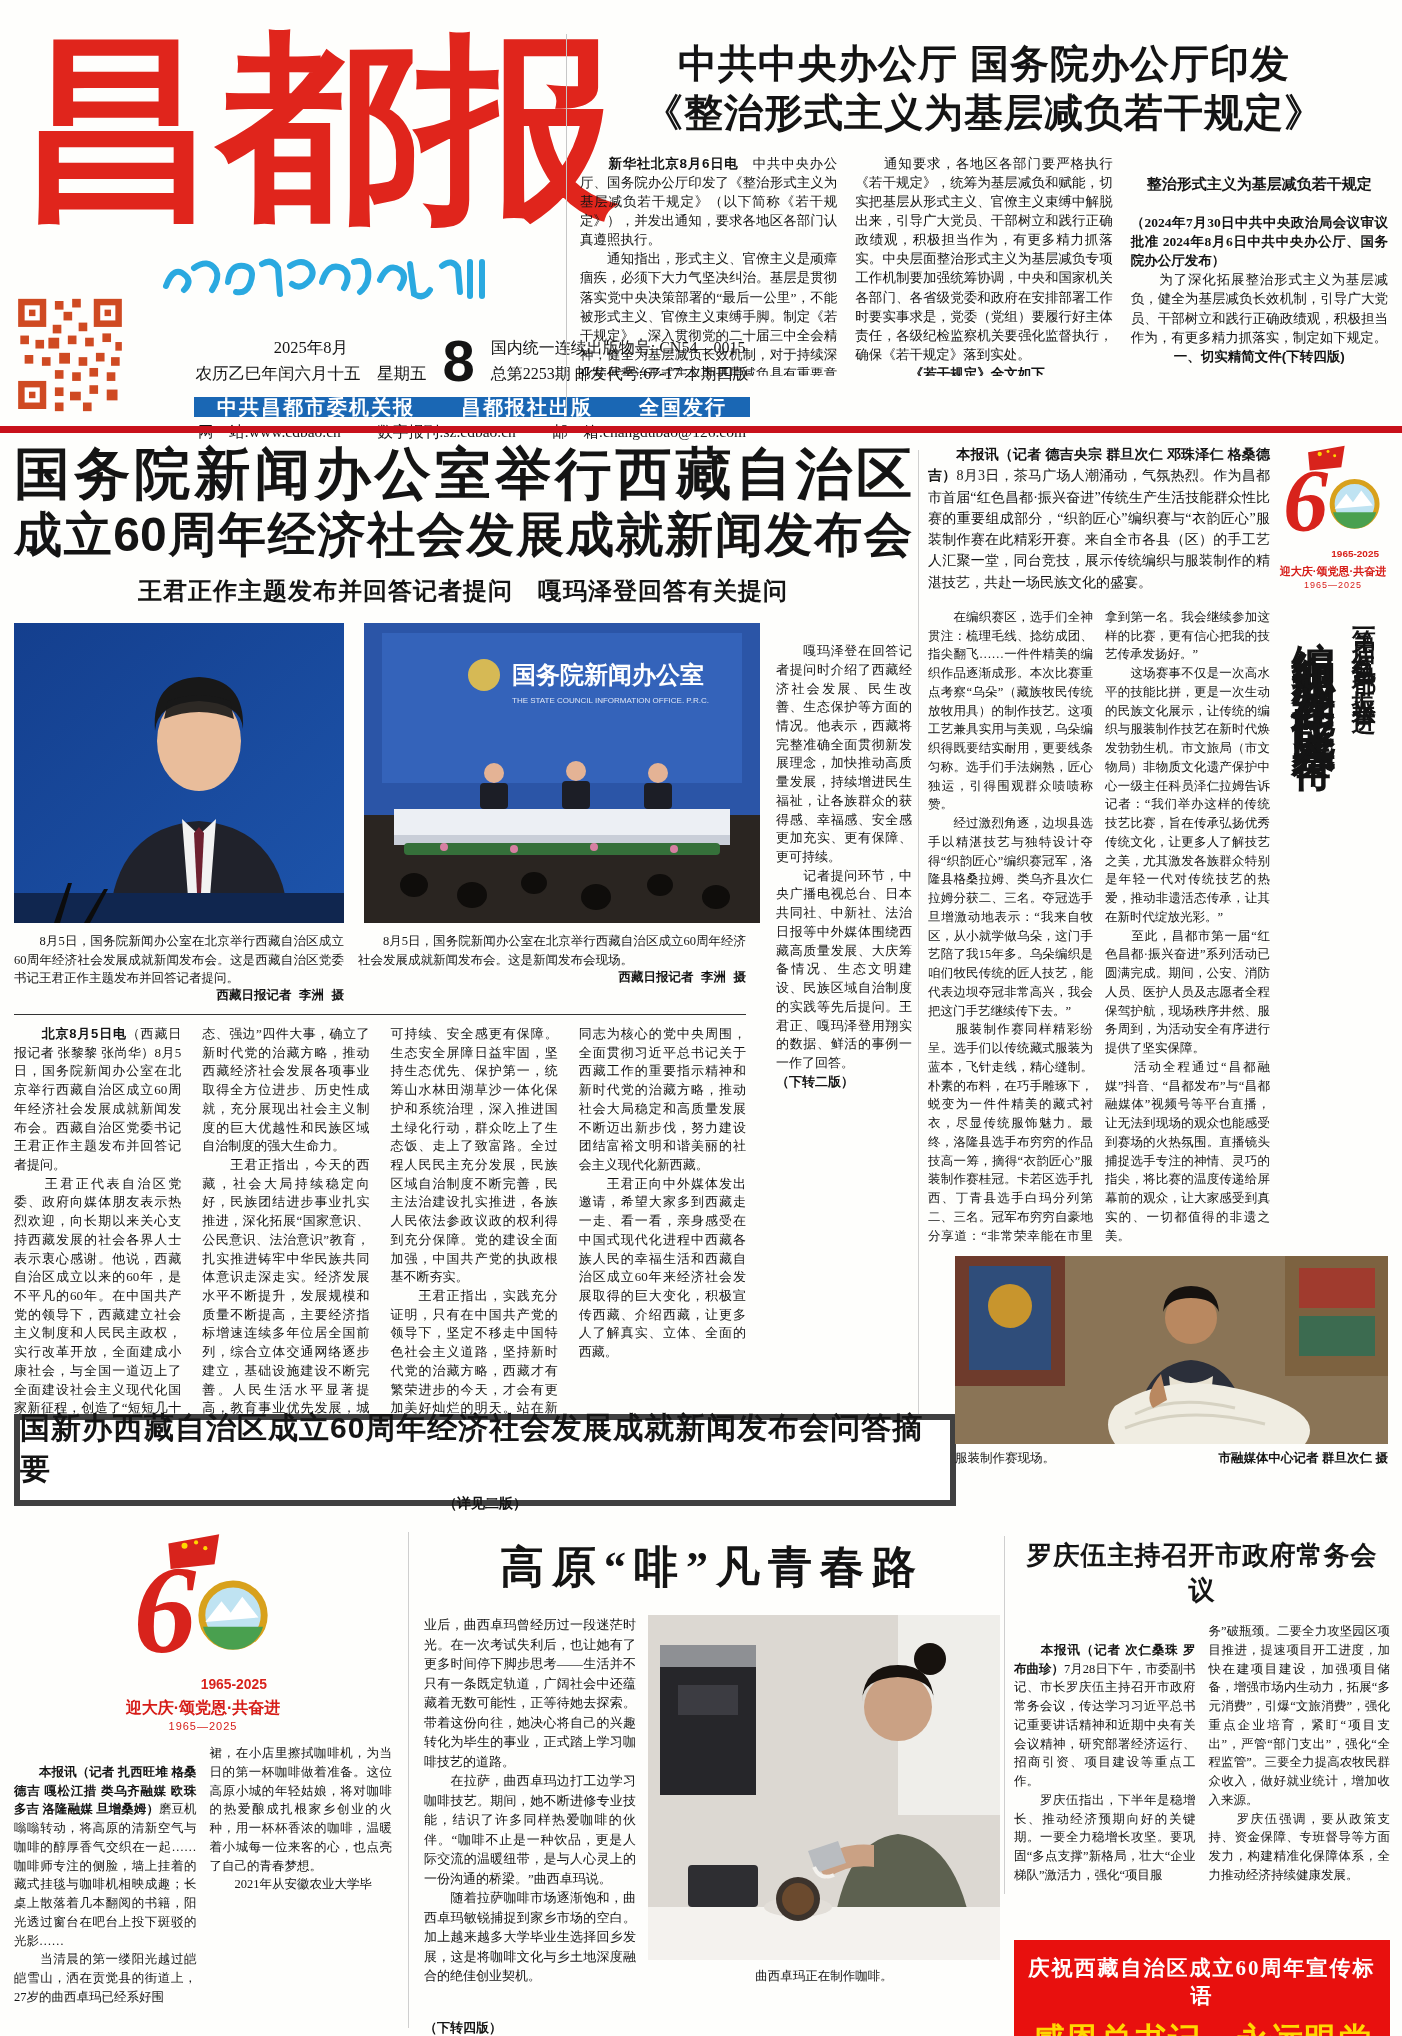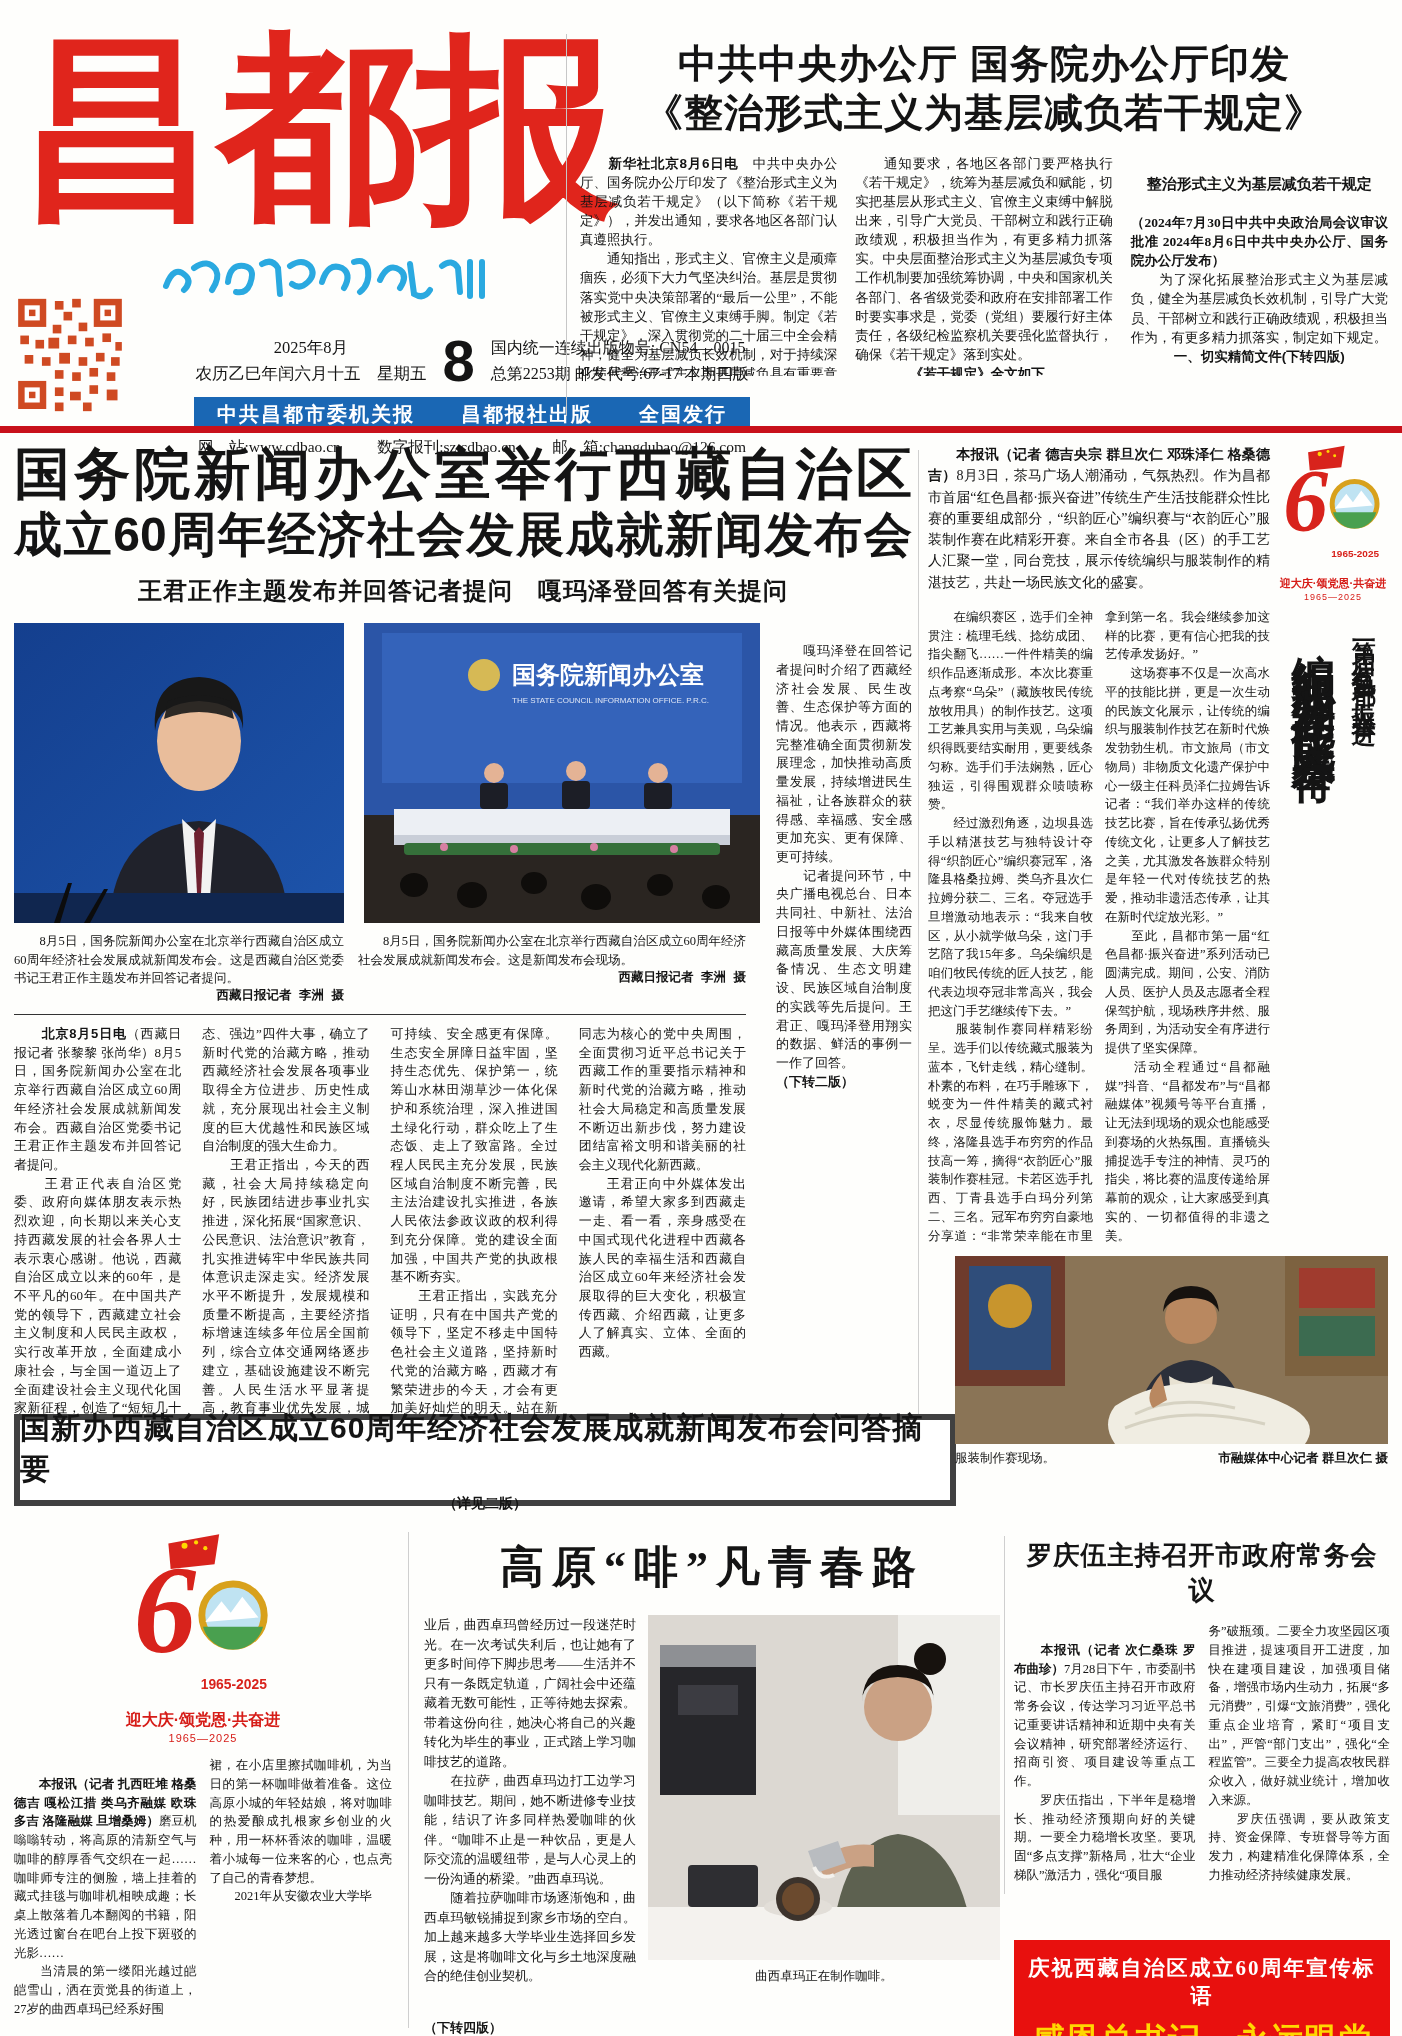--- a/index.html
+++ b/index.html
@@ -11,21 +11,21 @@
             font-family:"DejaVu Serif",serif;font-weight:bold;font-size:200px;line-height:1;}
   .tibetan-wrap{position:absolute;left:158px;top:252px;width:336px;height:52px;}
   .qr{position:absolute;left:16px;top:296px;width:108px;height:118px;}
   .pubinfo{position:absolute;left:194px;top:332px;width:556px;}
   .pub-row{display:flex;align-items:center;justify-content:center;}
   .pub-dates{text-align:center;font-family:"Liberation Serif",serif;font-size:16.5px;line-height:1.55;}
   .pub-dates .m{display:block;}
   .pub-day{font-size:58px;font-weight:bold;margin:0 16px;line-height:1;}
   .pub-codes{font-family:"Liberation Serif",serif;font-size:16px;line-height:1.6;}
   .org-bar{margin-top:7px;background:#1a67b4;color:#fff;display:flex;justify-content:space-around;
-           align-items:center;font-weight:bold;font-size:20px;height:35px;letter-spacing:2px;}
+           align-items:center;font-weight:bold;font-size:20px;height:20px;letter-spacing:2px;}
   .contact{display:flex;justify-content:space-between;font-family:"Liberation Serif",serif;
            font-size:15.5px;margin-top:5px;padding:0 4px;}
   .vrule-top{position:absolute;left:566px;top:34px;width:1px;height:382px;background:#c7c7c7;}
   
   .top-story{position:absolute;left:580px;top:40px;width:808px;}
   .ts-h{font-weight:bold;font-size:39px;text-align:center;line-height:1.25;letter-spacing:1px;}
   .ts-cols{display:flex;gap:18px;margin-top:16px;height:222px;overflow:hidden;}
   .ts-col{flex:1;font-size:13.5px;line-height:1.42;text-align:justify;
           font-family:"Liberation Serif",serif;white-space:pre-line;}
   .ts-col b{font-family:"Liberation Sans",sans-serif;}
@@ -61,21 +61,21 @@
   
   .craft{position:absolute;left:928px;top:444px;width:460px;}
   .craft-inner{display:flex;}
   .craft-text{width:342px;}
   .craft-intro{font-size:14px;line-height:1.52;text-align:justify;font-family:"Liberation Serif",serif;}
   .craft-intro b{font-family:"Liberation Sans",sans-serif;}
   .craft-body{margin-top:15px;height:656px;column-count:2;column-gap:12px;font-size:12.5px;
               line-height:1.5;text-align:justify;font-family:"Liberation Serif",serif;
               white-space:pre-line;overflow:hidden;}
   .craft-rail{width:110px;margin-left:8px;display:flex;flex-direction:column;align-items:center;}
-  .badge-slogan{color:#d61c17;font-weight:bold;font-size:11px;white-space:nowrap;margin-top:14px;}
+  .badge-slogan{color:#d61c17;font-weight:bold;font-size:11px;white-space:nowrap;margin-top:2px;}
   .badge-years{color:#d61c17;font-size:9px;margin-top:1px;letter-spacing:1px;}
   .vert-head{display:flex;justify-content:center;margin-top:16px;height:648px;gap:10px;}
   .vh-main{writing-mode:vertical-rl;font-size:44px;font-weight:bold;letter-spacing:9px;line-height:1.15;}
   .vh-kicker{writing-mode:vertical-rl;font-size:24px;font-weight:bold;letter-spacing:6px;line-height:1.2;padding-top:4px;}
   .craft-photo{position:absolute;left:955px;top:1256px;width:433px;height:188px;}
   .craft-cap{position:absolute;left:955px;top:1450px;width:433px;display:flex;
              justify-content:space-between;font-size:12.5px;font-family:"Liberation Serif",serif;}
   .craft-cap .credit{font-weight:bold;font-family:"Liberation Sans",sans-serif;}
   
   .vrule-b1{position:absolute;left:408px;top:1532px;width:1px;height:496px;background:#cfcfcf;}

